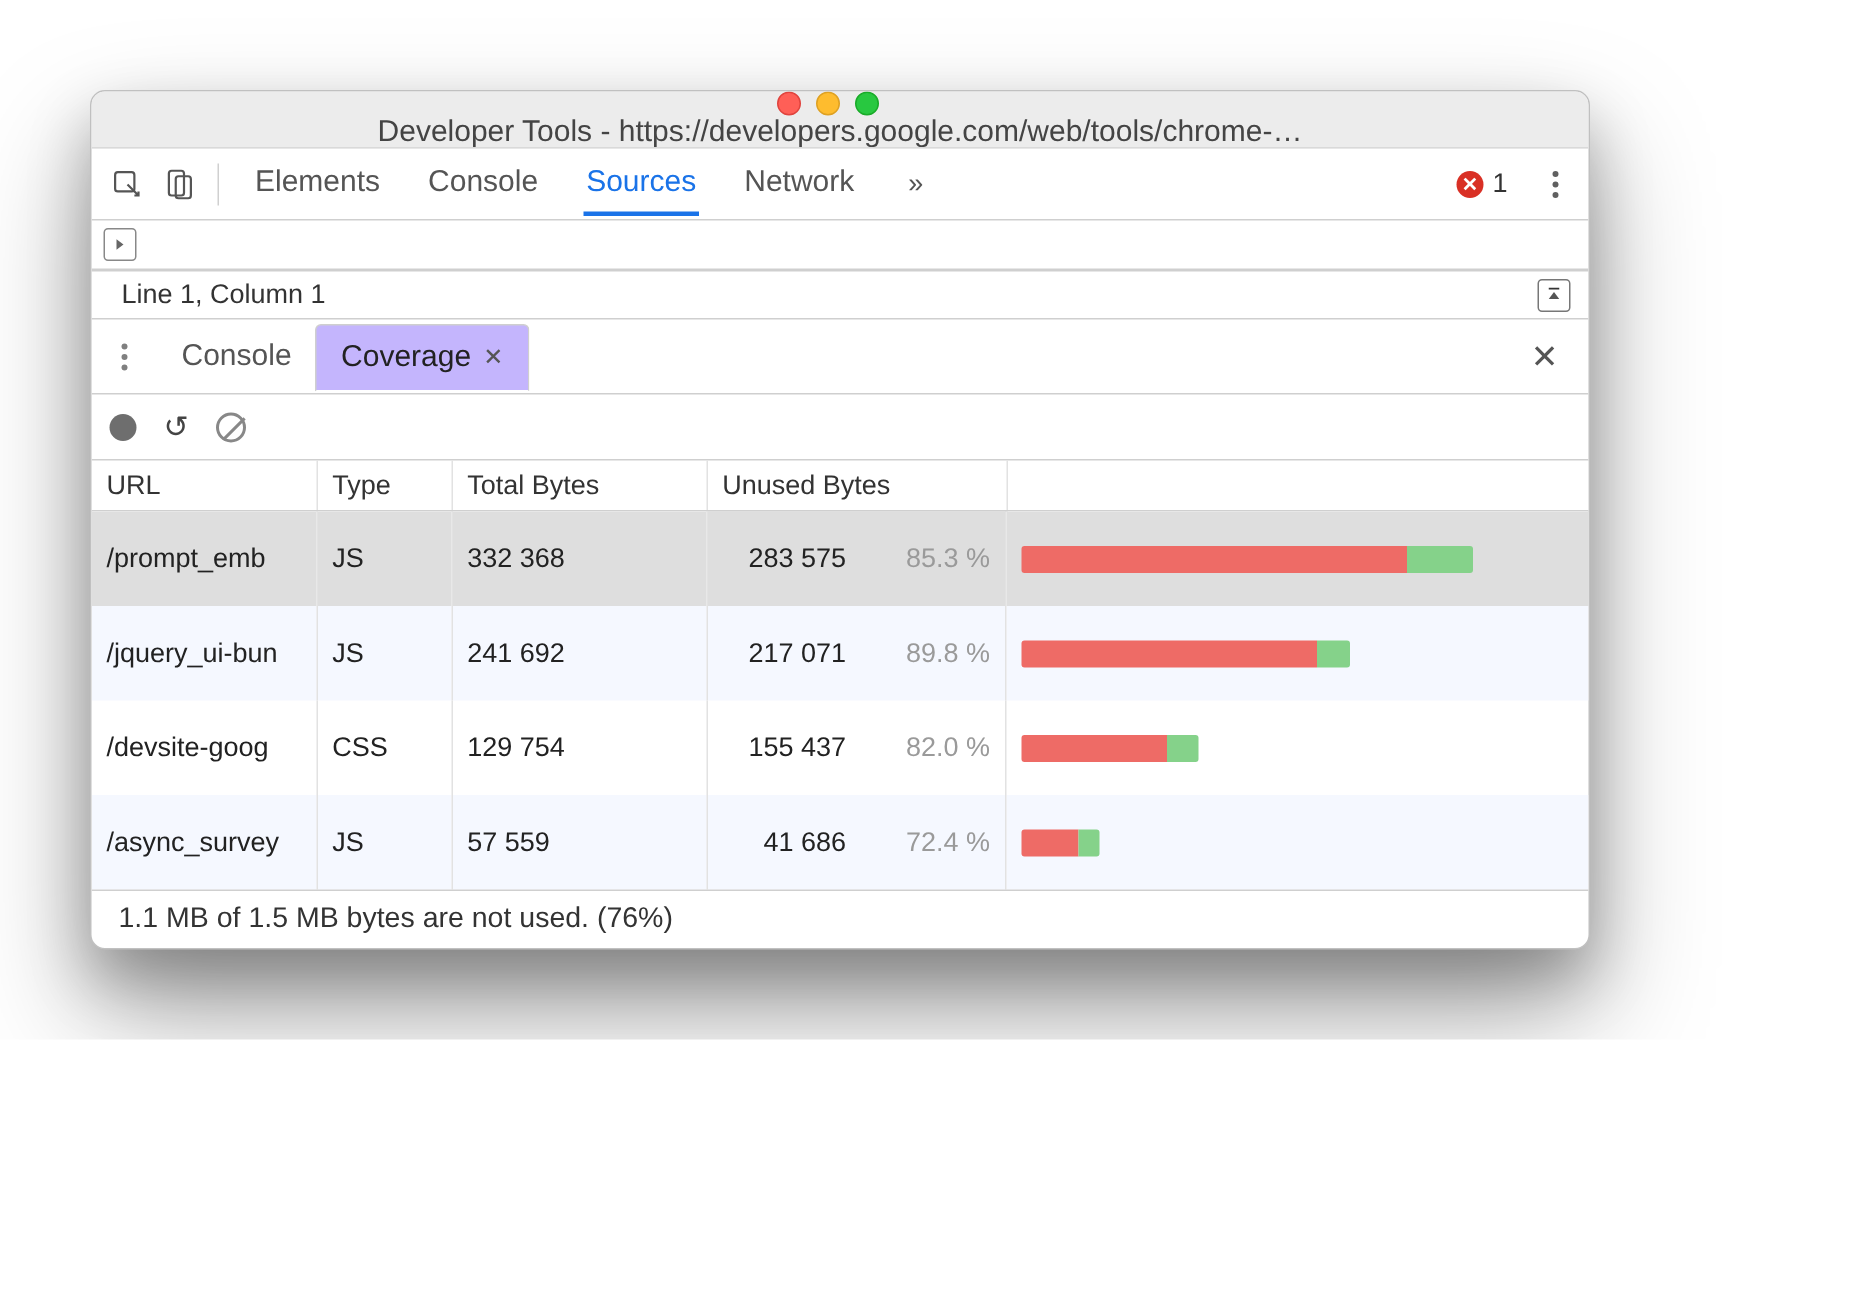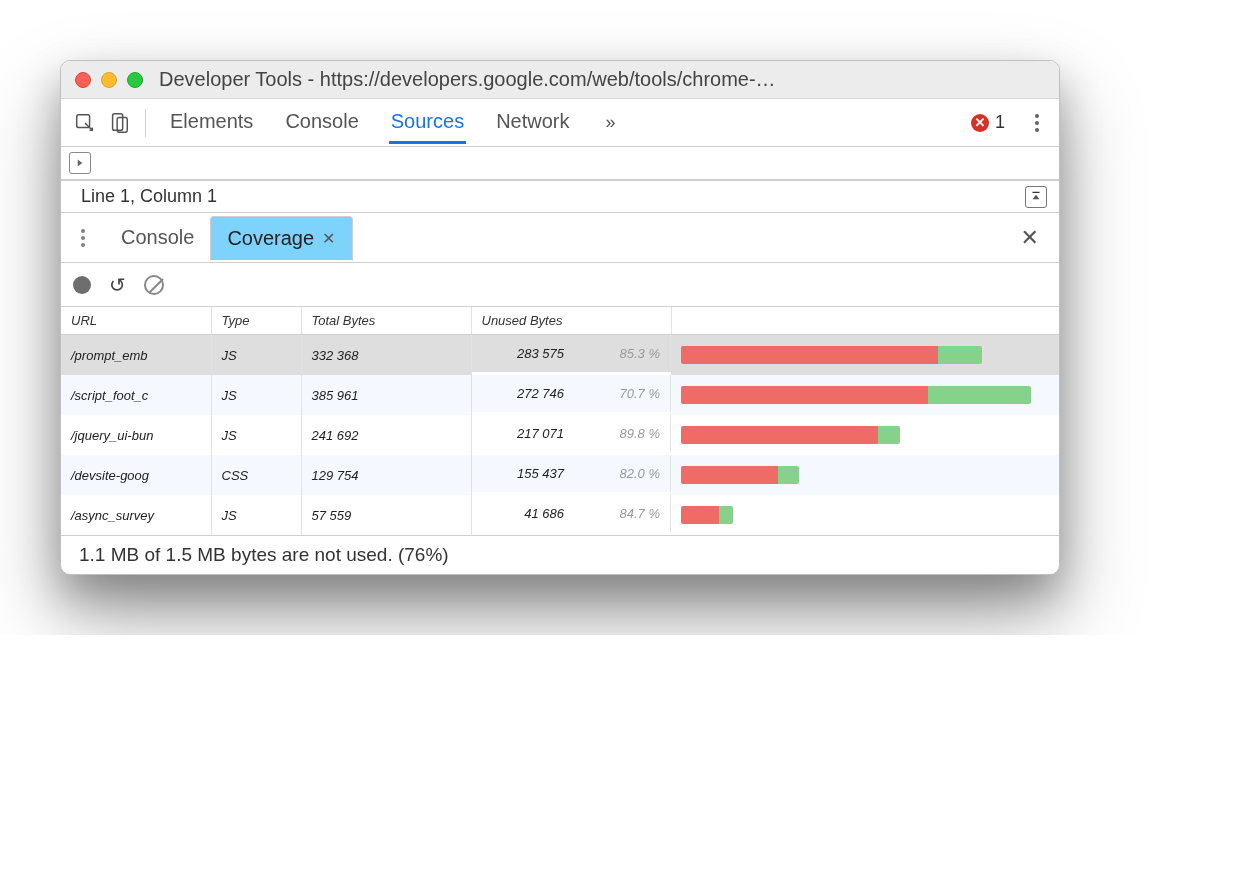--- a/index.html
+++ b/index.html
@@ -21,20 +21,21 @@
   }
   
   .titlebar {
     height: 38px;
     background: #ececec;
     display: flex;
     align-items: center;
     padding: 0 14px;
     border-bottom: 1px solid #d9d9d9;
     position: relative;
+    flex-direction: column;
   }
   .traffic { display: flex; gap: 10px; margin-right: 16px; }
   .traffic .dot { width: 16px; height: 16px; border-radius: 50%; }
   .dot.red { background: #ff5f57; border:1px solid #e0443e; }
   .dot.yellow { background: #febc2e; border:1px solid #dea123; }
   .dot.green { background: #28c840; border:1px solid #1aab29; }
   .title-text {
     font-size: 20px;
     color: #444;
     white-space: nowrap;
@@ -117,21 +118,21 @@
     padding: 10px 16px;
     cursor: pointer;
     display: flex;
     align-items: center;
     gap: 8px;
   }
   .dtab.active {
     border: 1px solid #cfcfcf;
     border-bottom: 1px solid #fff;
     border-radius: 4px 4px 0 0;
-    background: #7dd3fc;
+    background: #c4b5fd;
     margin-bottom: -1px;
     color: #222;
   }
   .dtab .close-x { font-size:16px; color:#555; }
   .drawer-tabs .dspacer { flex:1; }
   .big-close { font-size: 22px; color:#555; cursor:pointer; padding:4px 10px; }
 
   
   .cov-actions {
     height: 44px;
@@ -140,34 +141,34 @@
     padding: 0 12px;
     gap: 18px;
     border-bottom: 1px solid #cfcfcf;
   }
   .rec-dot { width:18px; height:18px; border-radius:50%; background:#6e6e6e; cursor:pointer;}
   .reload-icn { font-size:20px; color:#444; cursor:pointer; transform: scaleX(-1);}
   .ban-icn { width:20px; height:20px; border:2px solid #888; border-radius:50%; position:relative; cursor:pointer;}
   .ban-icn::after{ content:""; position:absolute; width:2px; height:20px; background:#888; left:9px; top:-1px; transform:rotate(45deg);}
 
   
-  .cov-table { width:100%; border-collapse: collapse; font-size:13px; table-layout: fixed; font-style: italic; }
+  .cov-table { width:100%; border-collapse: collapse; font-size:18px; table-layout: fixed; }
   .cov-table th {
     text-align: left;
     font-weight: 500;
     color: #333;
     padding: 6px 10px;
     border-bottom: 1px solid #cfcfcf;
     border-right: 1px solid #e2e2e2;
     background: #fff;
     overflow: hidden;
     white-space: nowrap;
   }
   .cov-table td {
-    padding: 11px 10px;
+    padding: 21px 10px;
     border-right: 1px solid #e2e2e2;
     white-space: nowrap;
     overflow: hidden;
   }
   .cov-table tr:nth-child(even) td { background:#f5f8ff; }
   .cov-table tr.selected td { background:#dedede; }
   .col-url { width:150px; }
   .col-type { width:90px; }
   .col-total { width:170px; text-align:right; }
   .col-unused { width:200px; }
@@ -314,35 +315,20 @@
             <span class="pct">85.3 %</span>
           </td>
           <td class="col-bar">
             <div class="bar-wrap">
               <div class="bar-red" style="width: 257.154px;"></div>
               <div class="bar-green" style="width: 44.2468px;"></div>
             </div>
           </td>
         </tr>
         <tr>
-          <td class="url-cell">/script_foot_c</td>
-          <td>JS</td>
-          <td class="num">385 961</td>
-          <td class="unused">
-            <span class="bytes">272 746</span>
-            <span class="pct">70.7 %</span>
-          </td>
-          <td class="col-bar">
-            <div class="bar-wrap">
-              <div class="bar-red" style="width: 247.334px;"></div>
-              <div class="bar-green" style="width: 102.666px;"></div>
-            </div>
-          </td>
-        </tr>
-        <tr>
           <td class="url-cell">/jquery_ui-bun</td>
           <td>JS</td>
           <td class="num">241 692</td>
           <td class="unused">
             <span class="bytes">217 071</span>
             <span class="pct">89.8 %</span>
           </td>
           <td class="col-bar">
             <div class="bar-wrap">
               <div class="bar-red" style="width: 196.846px;"></div>
@@ -364,21 +350,21 @@
               <div class="bar-green" style="width: 21.1445px;"></div>
             </div>
           </td>
         </tr>
         <tr>
           <td class="url-cell">/async_survey</td>
           <td>JS</td>
           <td class="num">57 559</td>
           <td class="unused">
             <span class="bytes">41 686</span>
-            <span class="pct">84.7 %</span>
+            <span class="pct">72.4 %</span>
           </td>
           <td class="col-bar">
             <div class="bar-wrap">
               <div class="bar-red" style="width: 37.802px;"></div>
               <div class="bar-green" style="width: 14.3941px;"></div>
             </div>
           </td>
         </tr>
       </tbody>
   </table>

